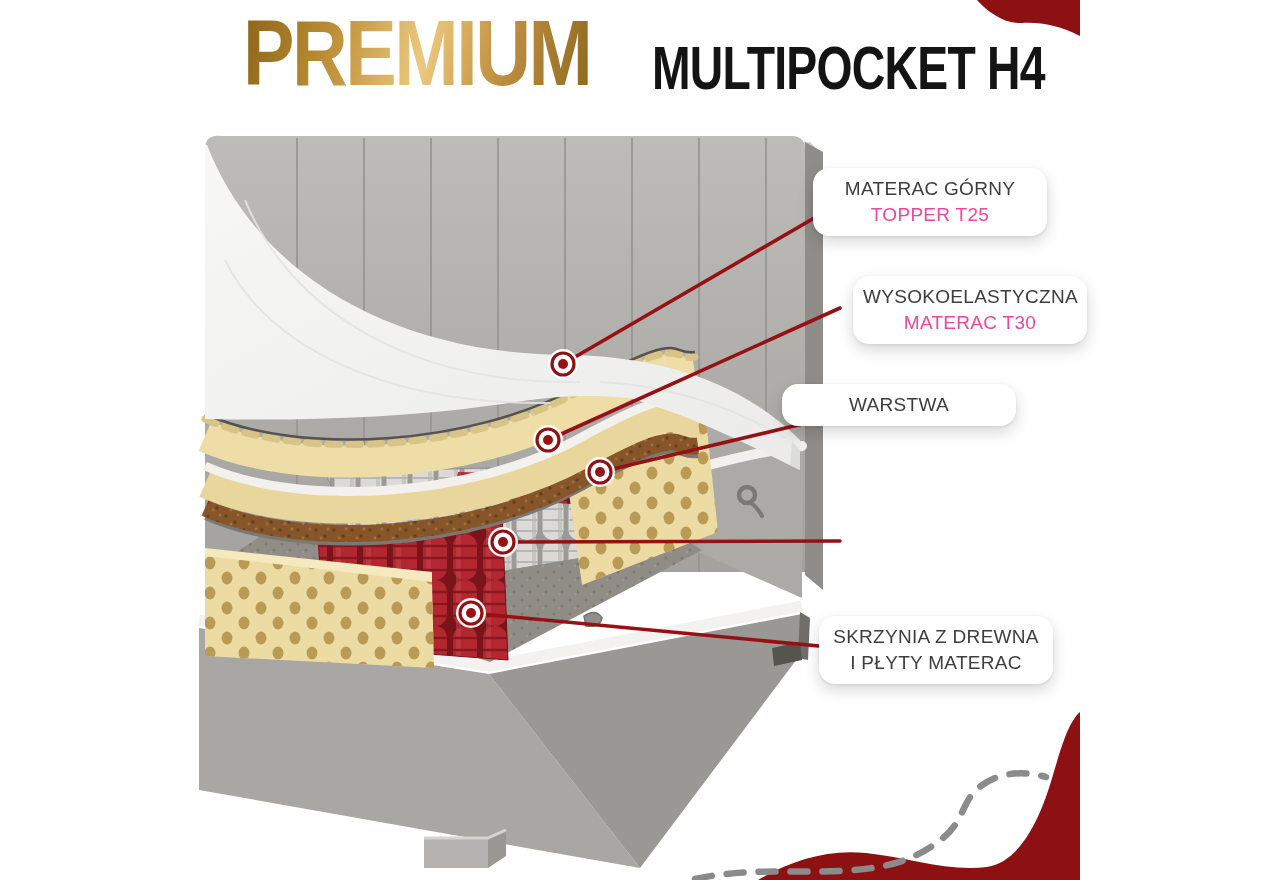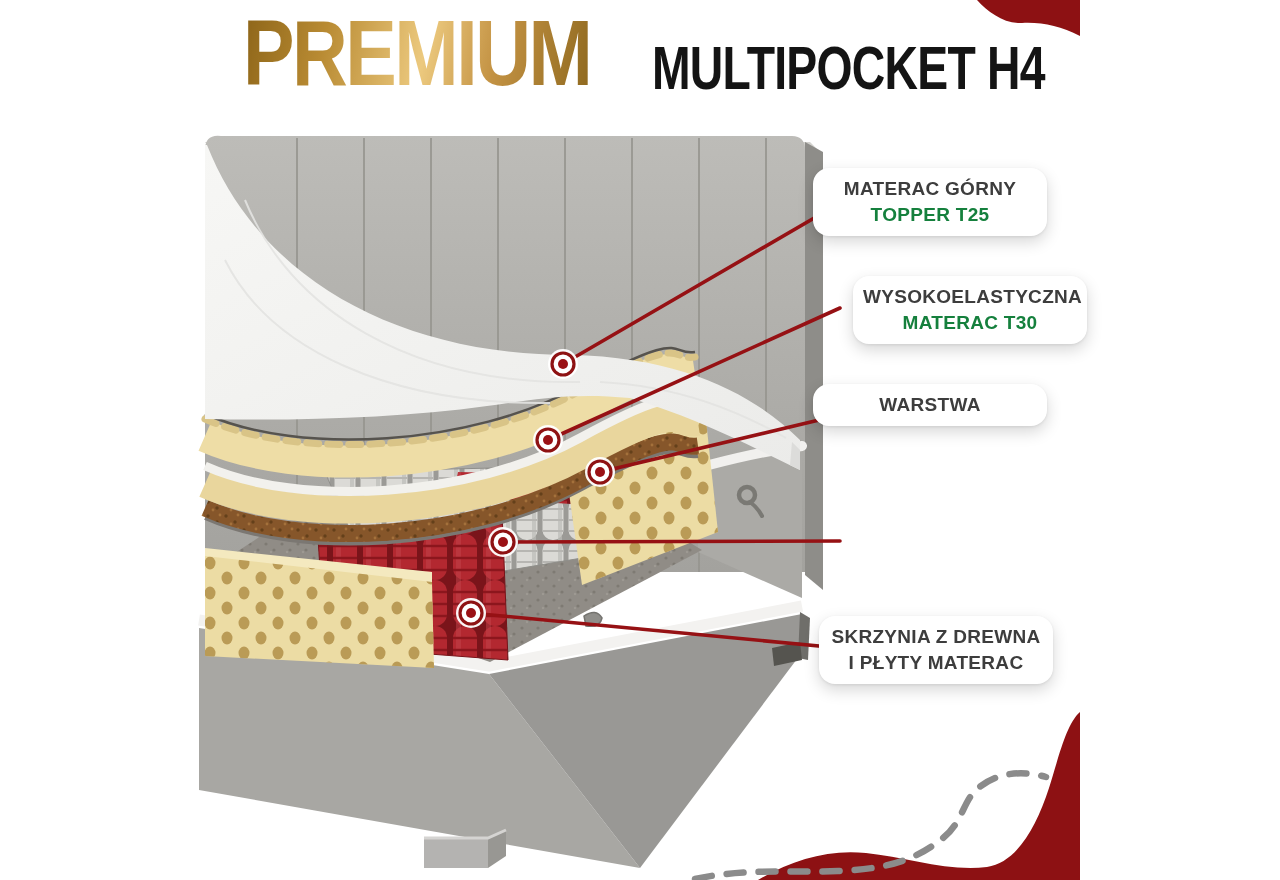--- a/index.html
+++ b/index.html
@@ -20,26 +20,26 @@
     font-weight:bold;letter-spacing:-1px;white-space:nowrap;color:#141414;
     transform:scaleX(.76);transform-origin:0 100%;
   }
 
   
   .label-box{
     position:absolute;width:234px;box-sizing:border-box;background:#ffffff;
     border-radius:16px;box-shadow:0 6px 16px rgba(0,0,0,.16),0 1px 3px rgba(0,0,0,.08);
     padding:8px 10px;text-align:center;z-index:30;
   }
-  .label-line{display:block;font-size:19px;line-height:26px;font-weight:bold;
+  .label-line{display:block;font-size:19px;line-height:26px;font-weight:normal;
     letter-spacing:.3px;color:#3d3d3d;white-space:nowrap;}
-  .label-line.gold{color:#15803d;}
+  .label-line.gold{color:#ec4899;}
   #box-topper {left:813px;top:168px;}
   #box-foam   {left:813px;top:276px;margin-left:40px;}
-  #box-coconut{left:813px;top:384px;}
+  #box-coconut{left:782px;top:384px;}
   #box-zones  {left:817px;top:509px;}
   #box-base   {left:819px;top:616px;}
 
   svg{display:block;}
   .bed-svg{position:absolute;left:150px;top:120px;z-index:5;}
   .overlay-svg{position:absolute;left:0;top:0;z-index:20;}
 </style>
 </head>
 <body>
 

